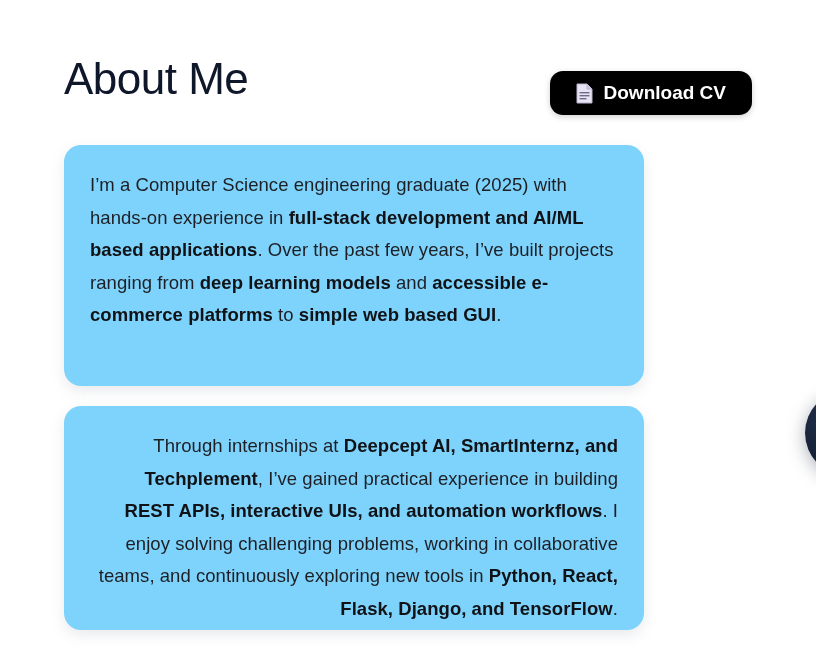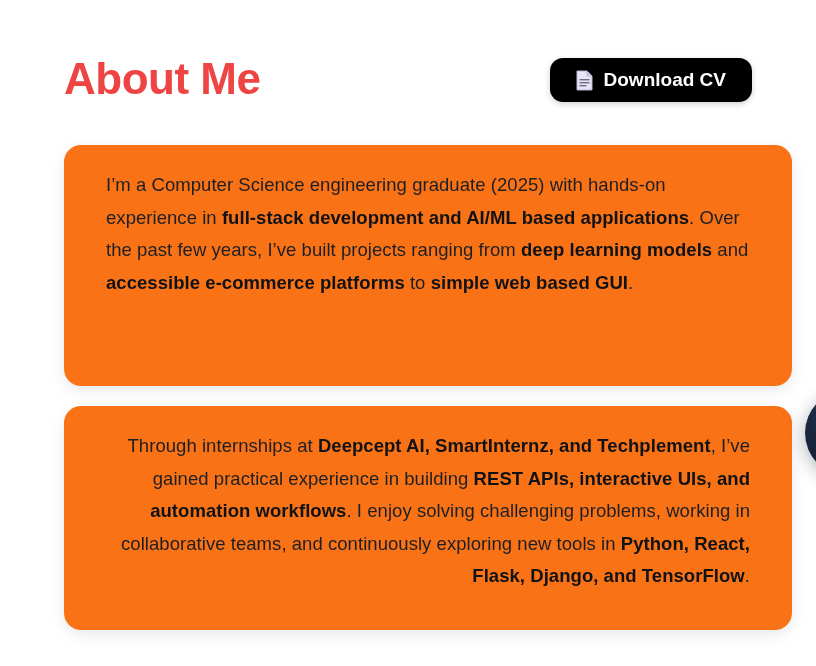--- a/index.html
+++ b/index.html
@@ -31,30 +31,30 @@
     height: 66px;
   }
 
   .page-title {
     position: absolute;
     left: 0;
     top: -2px;
     margin: 0;
     font-size: 44px;
     line-height: 62px;
-    font-weight: bold;
+    font-weight: normal;
     letter-spacing: -0.5px;
-    color: #ef4444;
+    color: #0f172a;
     white-space: nowrap;
   }
 
   .download-btn {
     position: absolute;
     right: 0;
-    top: 8px;
+    top: 21px;
     height: 44px;
     padding: 16px 26px;
     display: flex;
     align-items: center;
     gap: 11px;
     background: #000000;
     color: #ffffff;
     border: none;
     border-radius: 13px;
     font-family: "Liberation Sans", sans-serif;
@@ -72,25 +72,25 @@
     flex: 0 0 auto;
   }
   .doc-icon svg { display: block; }
 
   .btn-label { white-space: nowrap; }
 
   
   .card {
     position: absolute;
     left: 64px;
-    width: 728px;
-    background: #f97316;
+    width: 580px;
+    background: #7dd3fc;
     border-radius: 17px;
     box-shadow: 0 5px 14px rgba(120,125,140,0.16);
-    padding: 24px 42px;
+    padding: 24px 26px;
   }
 
   #card-1 { top: 145px; height: 241px; }
   #card-2 { top: 406px; height: 224px; text-align: right; }
 
   .card p {
     margin: 0;
     font-size: 18.5px;
     line-height: 32.6px;
     color: #1d1f24;

